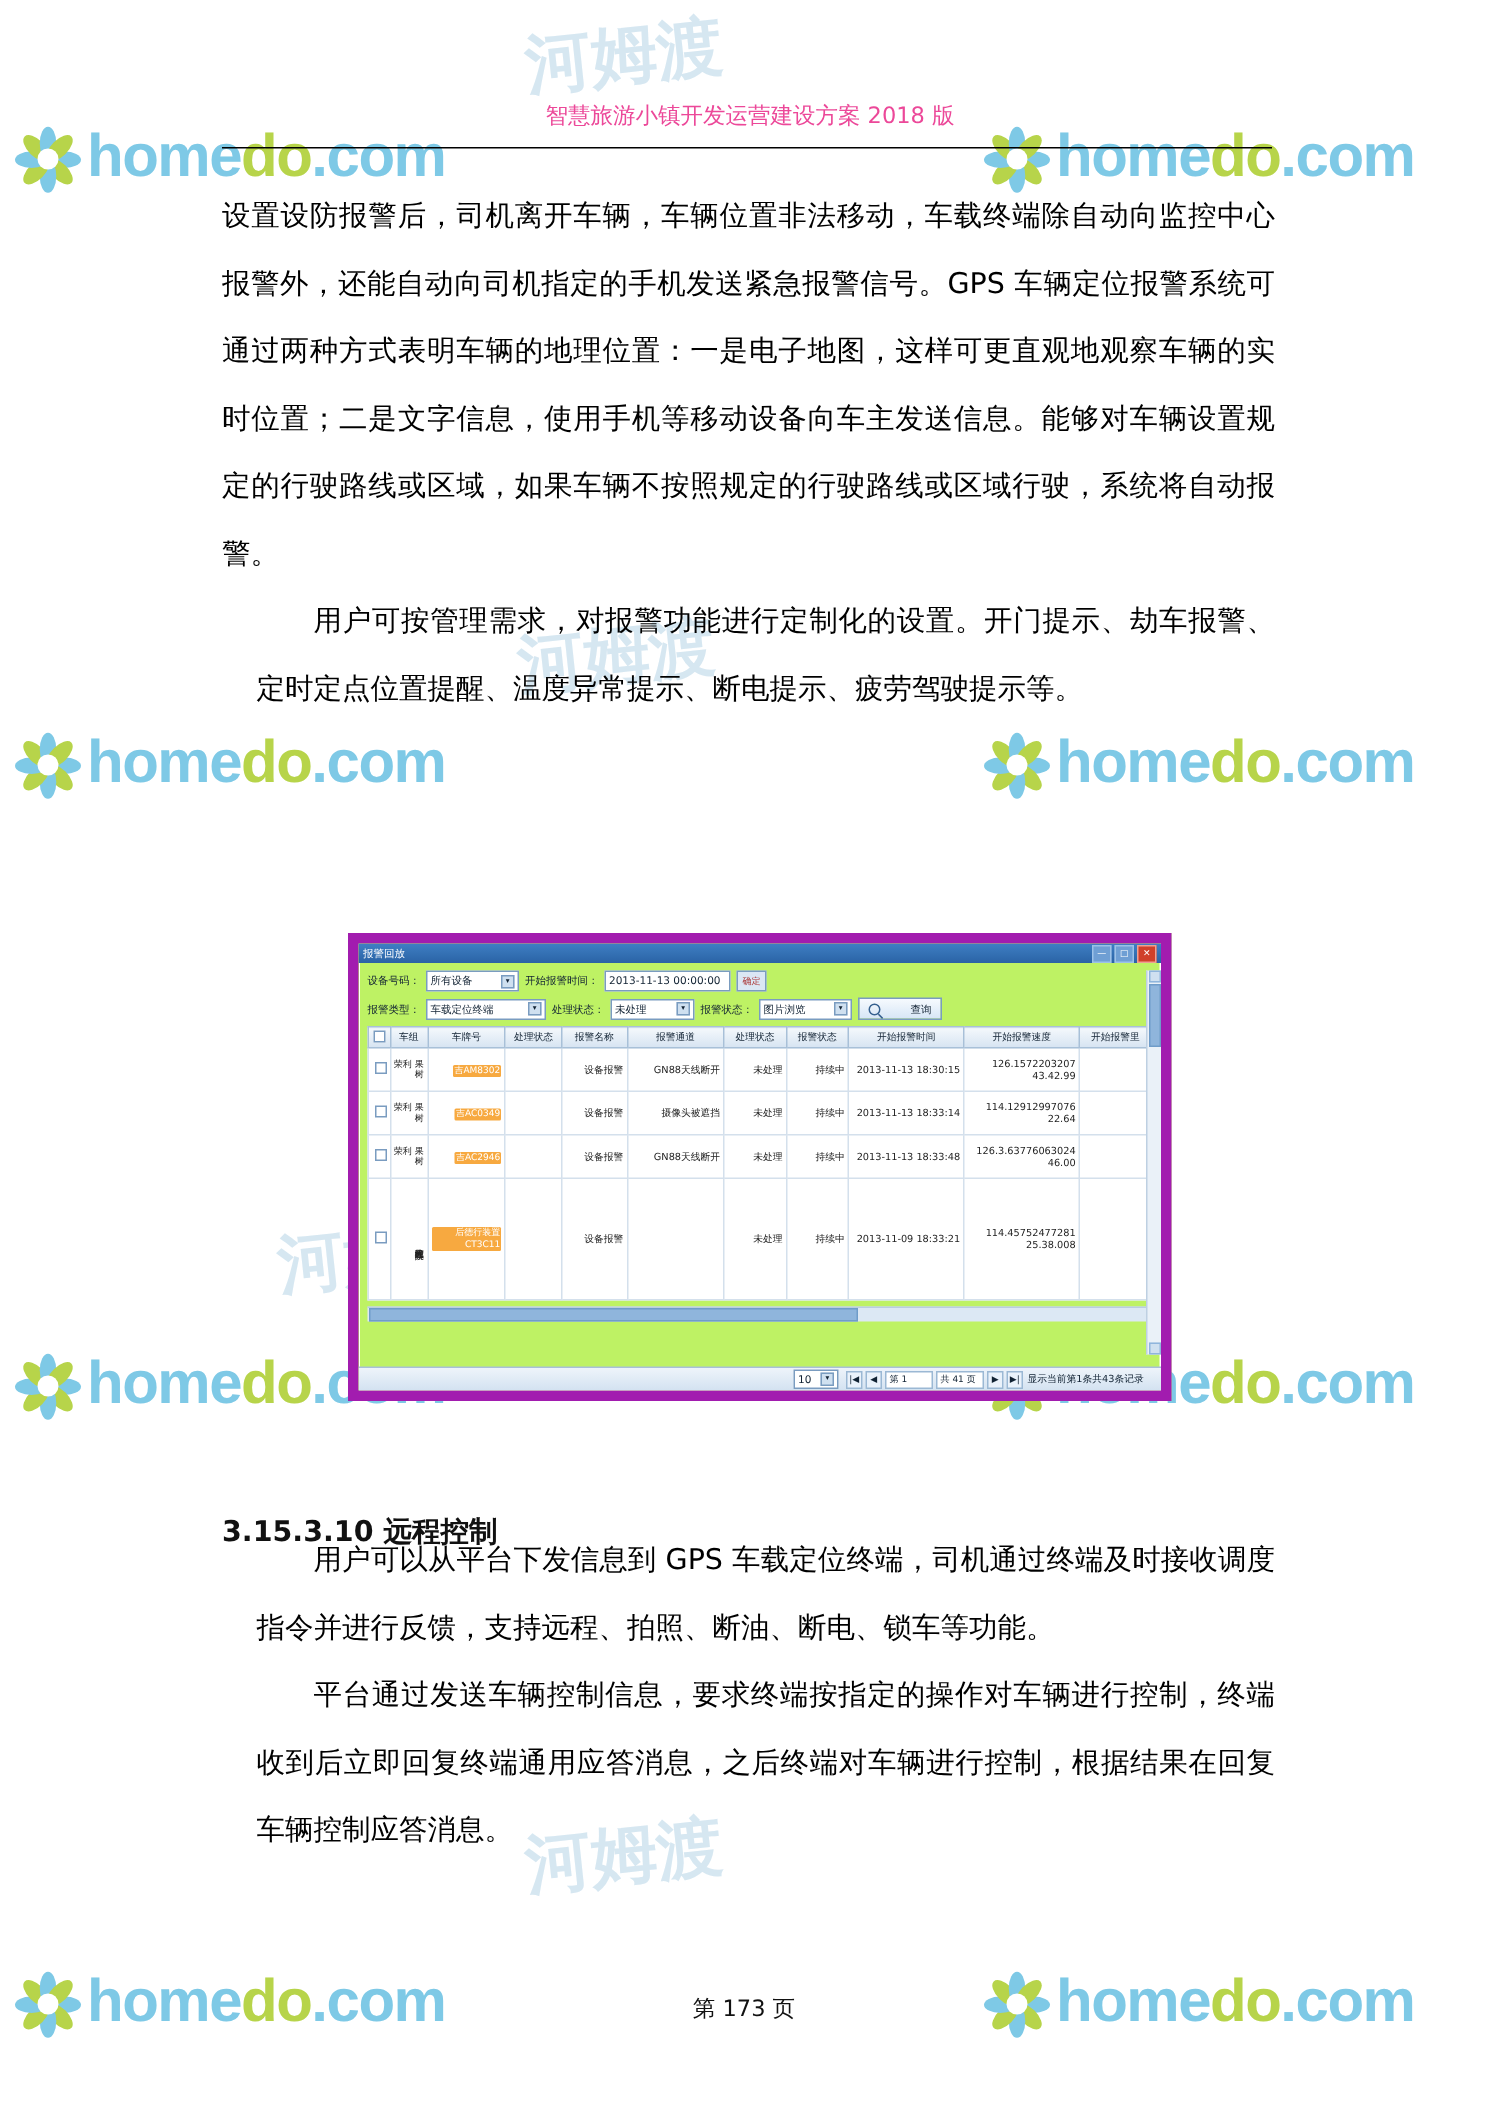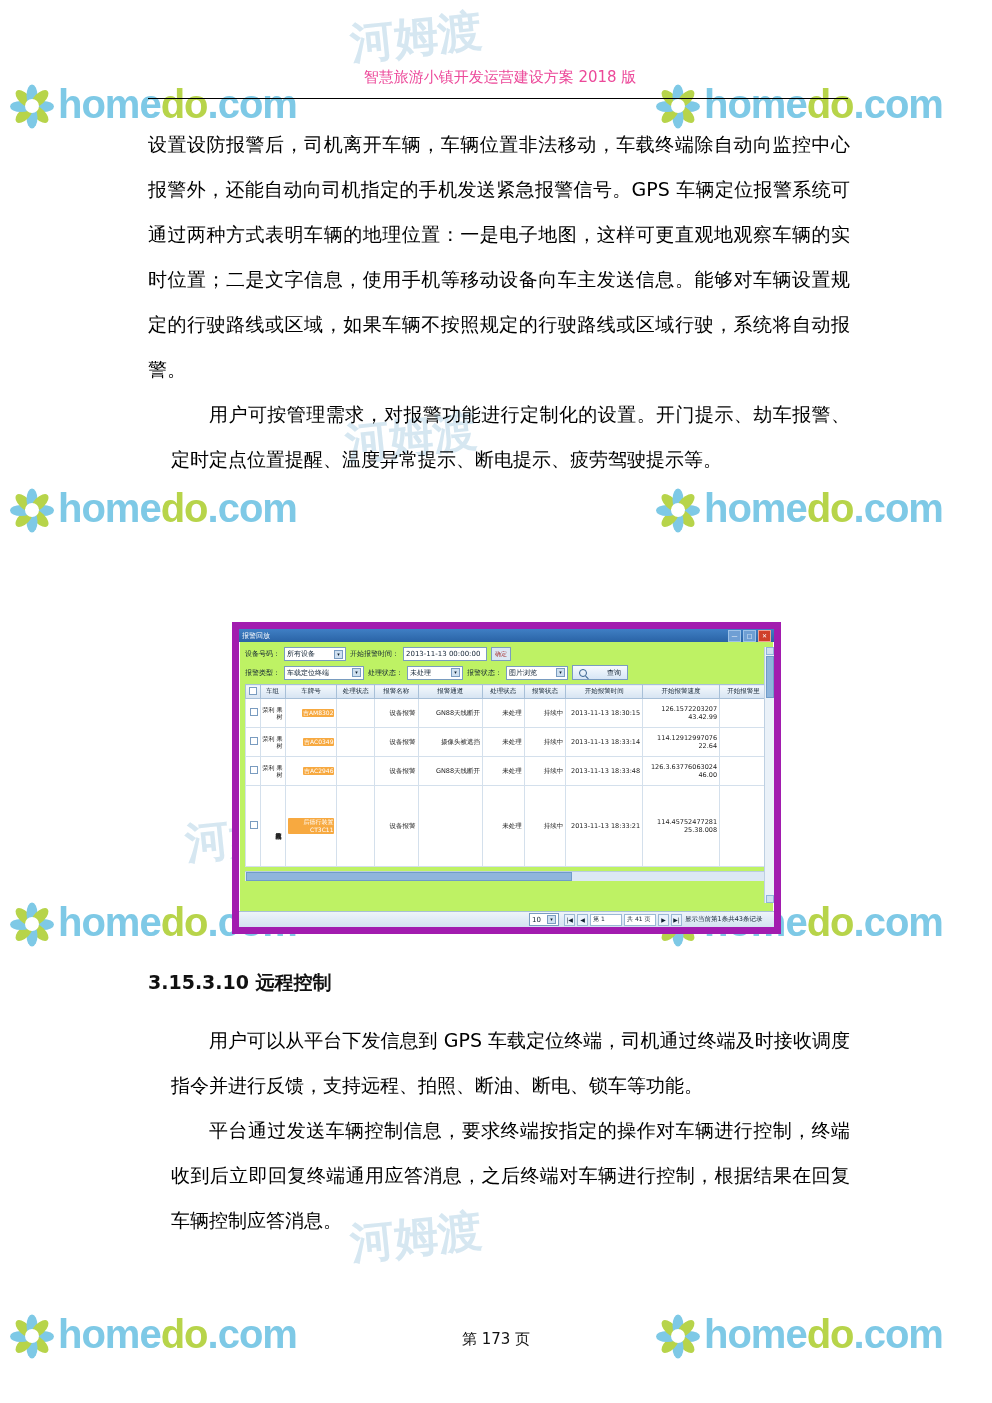--- a/index.html
+++ b/index.html
@@ -59,21 +59,21 @@
     margin:0 0 0 0;
     font-family:"DejaVu Sans", sans-serif;
     font-size:19px;line-height:45px;
     text-align:justify;text-justify:inter-ideograph;
     text-indent:0;
   }
   p.indent{text-indent:38px;margin-left:23px;}
 
   
   .section-head{
-    position:absolute;left:148px;top:970px;
+    position:absolute;left:148px;top:1008px;
     font-family:"DejaVu Sans", sans-serif;
     font-size:19px;font-weight:bold;color:#111;
   }
 
   
   .content2{position:absolute;left:148px;top:1018px;width:702px;}
 
   
   .footer{
     position:absolute;left:0;top:1330px;width:992px;text-align:center;
@@ -427,21 +427,21 @@
             <td style="height:78px"><span class="chk"></span></td>
             <td style="height:78px">
               <span class="rowlabel-vert">河北省人民检察院</span>
             </td>
             <td><span class="plate">后德行装置 CT3C11</span></td>
             <td></td>
             <td>设备报警</td>
             <td></td>
             <td>未处理</td>
             <td>持续中</td>
-            <td>2013-11-13 18:33:21</td>
+            <td>2013-11-09 18:33:21</td>
             <td>114.45752477281 25.38.008</td>
             <td></td>
           </tr>
         </tbody>
       </table>
 
       <div class="scrollbar-h" style="margin-top:4px;">
         <div class="thumb"></div>
       </div>
     </div>

